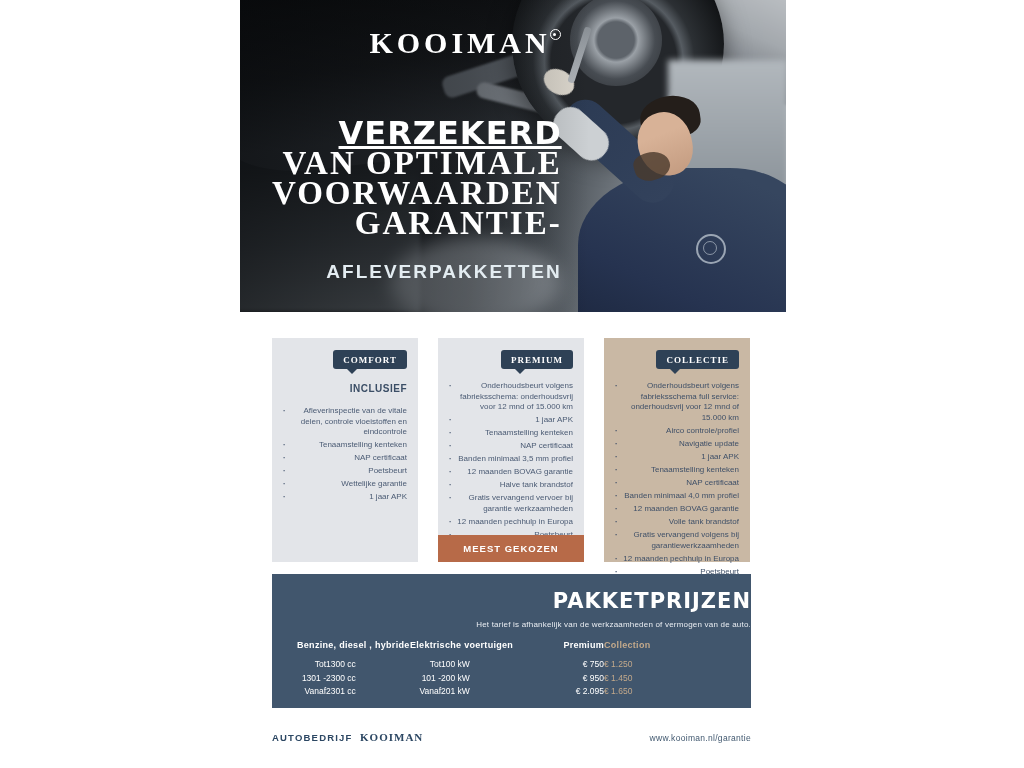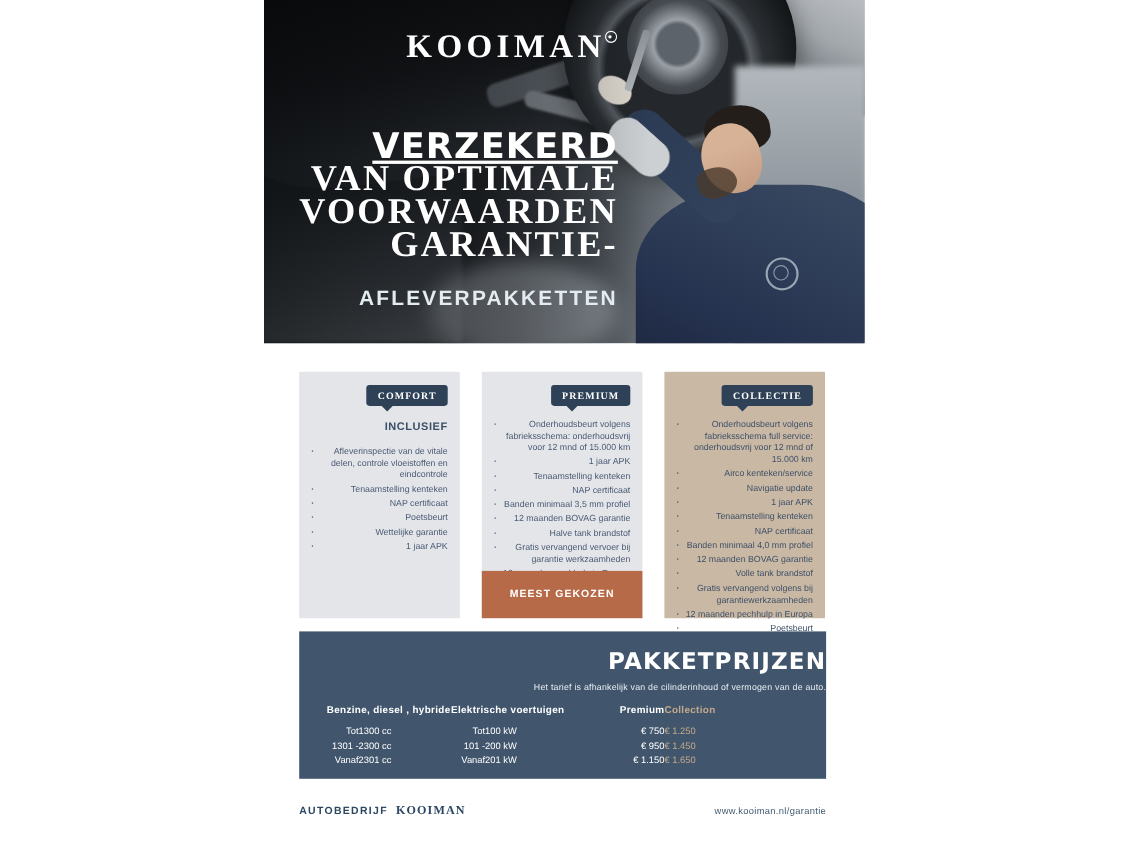--- a/index.html
+++ b/index.html
@@ -59,21 +59,21 @@
   .card-tan{background:#c9b8a4;}
   .badge{display:inline-block;position:relative;background:#2e4156;color:#ffffff;
          font-size:9px;font-weight:bold;letter-spacing:1px;padding:5px 10px 4px 10px;border-radius:3px;margin-top:2px;font-family:Liberation Serif, serif;}
   .badge-tail{position:absolute;left:14px;bottom:-5px;width:0;height:0;
          border-left:5px solid transparent;border-right:5px solid transparent;border-top:5px solid #2e4156;}
   .inclusief{margin:14px 0 10px 0;font-size:10px;font-weight:bold;letter-spacing:.5px;color:#3b4e66;}
   .features{list-style:none;margin:12px 0 0 0;padding:0;color:#4b5b74;font-size:8px;line-height:1.32;}
   .card-tan .features{color:#3f5068;}
   .features li{position:relative;padding-left:8px;margin-bottom:2.5px;}
   .features li::before{content:"\00B7";position:absolute;left:0;top:0;font-weight:bold;}
-  .banner{position:absolute;left:0;bottom:0;width:100%;height:43px;background:#b76a48;color:#ffffff;
+  .banner{position:absolute;left:0;bottom:0;width:100%;height:27px;background:#b76a48;color:#ffffff;
           display:flex;align-items:center;justify-content:center;font-size:9.5px;font-weight:bold;letter-spacing:1px;}
 
   
   .pricing{position:absolute;left:272px;top:574px;width:479px;height:134px;background:#41566d;box-sizing:border-box;padding:15px 0 11px 25px;color:#ffffff;}
   .p-title{margin:0;font-family:"DejaVu Sans",sans-serif;font-weight:800;font-size:21px;letter-spacing:1px;color:#ffffff;}
   .p-sub{margin:7px 0 0 0;font-size:8px;color:#e9edf2;letter-spacing:.2px;}
   .p-table{margin-top:11px;}
   .p-row{display:flex;align-items:baseline;margin-bottom:3.5px;font-size:8.5px;}
   .p-head{font-weight:bold;font-size:9px;margin-bottom:9px;letter-spacing:.3px;}
   .c1{width:113px;flex:none;display:flex;}
@@ -170,39 +170,39 @@
       <div class="banner">MEEST GEKOZEN</div>
     </article>
 
     <article class="card card-tan">
       <div class="badge">
         <span>COLLECTIE</span>
         <span class="badge-tail"></span>
       </div>
       <ul class="features">
           <li>Onderhoudsbeurt volgens fabrieksschema full service: onderhoudsvrij voor 12 mnd of 15.000 km</li>
-          <li>Airco kenteken/service</li>
+          <li>Airco controle/profiel</li>
           <li>Navigatie update</li>
           <li>1 jaar APK</li>
           <li>Tenaamstelling kenteken</li>
           <li>NAP certificaat</li>
           <li>Banden minimaal 4,0 mm profiel</li>
           <li>12 maanden BOVAG garantie</li>
           <li>Volle tank brandstof</li>
           <li>Gratis vervangend volgens bij garantiewerkzaamheden</li>
           <li>12 maanden pechhulp in Europa</li>
           <li>Poetsbeurt</li>
         </ul>
     </article>
 
   </section>
 
   <section class="pricing">
     <h2 class="p-title">PAKKETPRIJZEN</h2>
-    <p class="p-sub">Het tarief is afhankelijk van de cilinderinhoud of vermogen van de auto.</p>
+    <p class="p-sub">Het tarief is afhankelijk van de werkzaamheden of vermogen van de auto.</p>
 
     <div class="p-table">
       <div class="p-row p-head">
         <span class="c1">Benzine, diesel , hybride</span>
         <span class="c2">Elektrische voertuigen</span>
         <span class="c3">Premium</span>
         <span class="c4 tan">Collection</span>
       </div>
 
       <div class="p-row">
@@ -233,21 +233,21 @@
 
       <div class="p-row">
         <span class="c1">
           <span class="pre1">Vanaf</span>
           <span>2301 cc</span>
         </span>
         <span class="c2">
           <span class="pre2">Vanaf</span>
           <span>201 kW</span>
         </span>
-        <span class="c3">€ 1.150</span>
+        <span class="c3">€ 2.095</span>
         <span class="c4 tan">€ 1.650</span>
       </div>
     </div>
   </section>
 
   <footer class="footer">
     <div class="f-left">
       <span class="f-bold">AUTOBEDRIJF</span>
       <span class="f-serif">KOOIMAN</span>
     </div>

